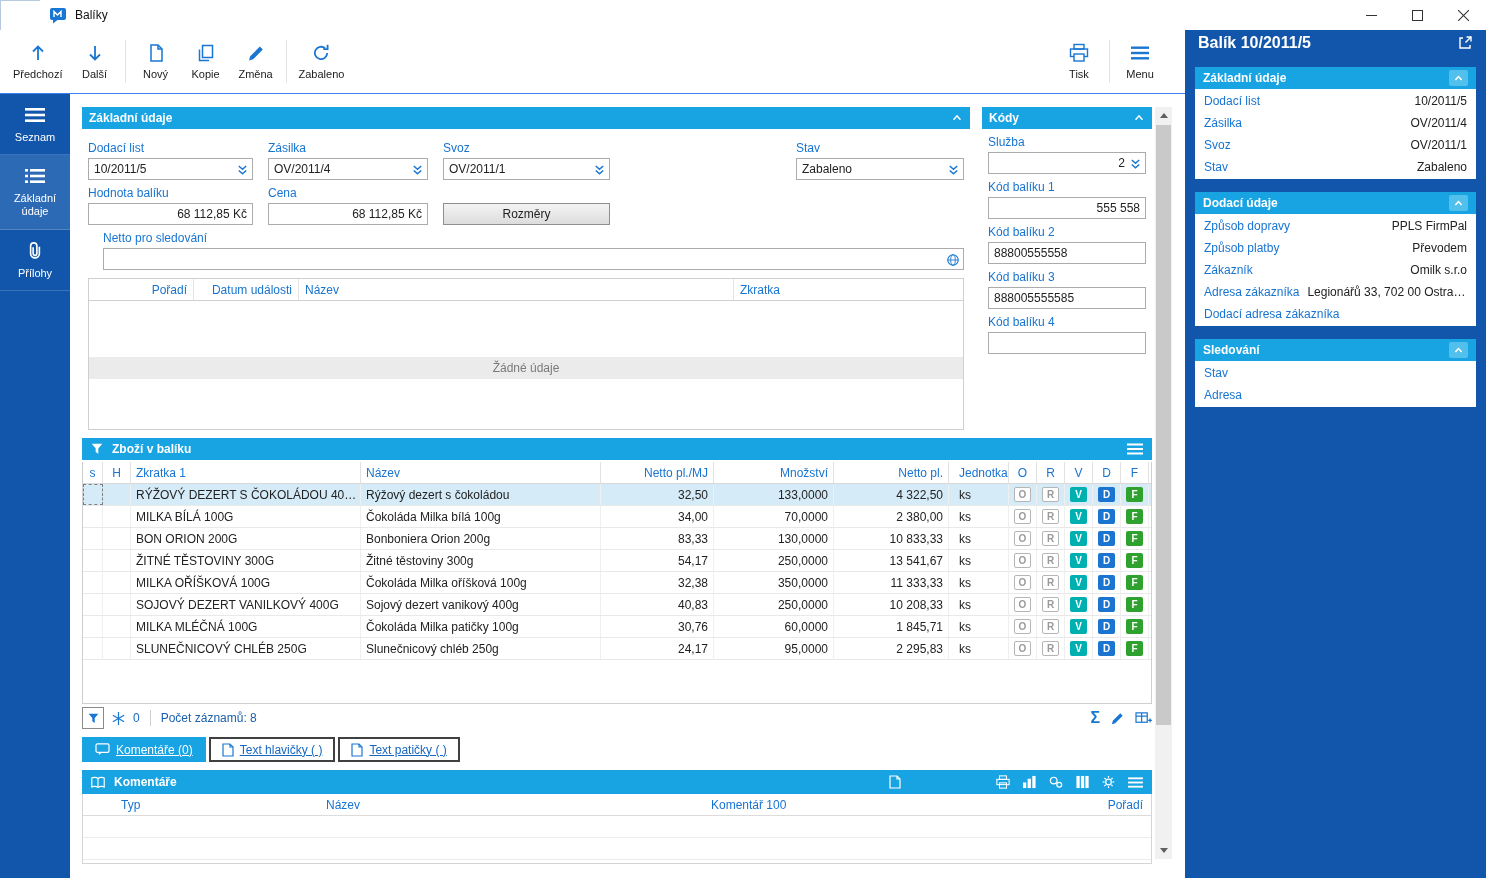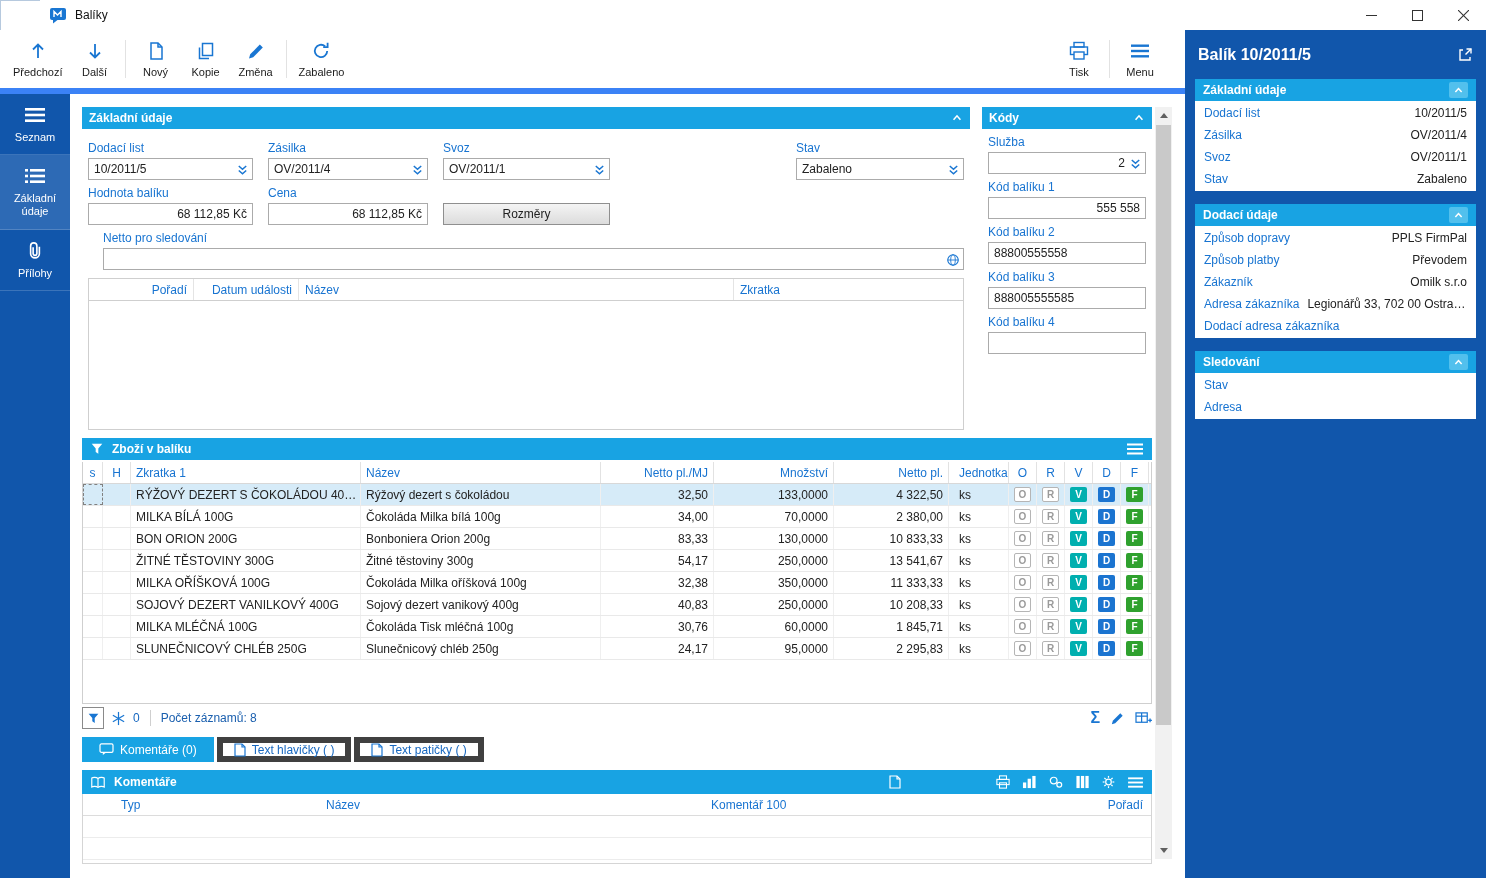--- a/index.html
+++ b/index.html
@@ -14,21 +14,21 @@
 
   
   .titlebar { position:absolute; top:0; left:0; right:0; height:30px; background:#fff;
               display:flex; align-items:center; padding-left:9px;margin-left:40px; }
   .titlebar .app-title { margin-left:8px; font-size:12px; color:#111; }
   .win-controls { margin-left:auto; display:flex; height:30px; }
   .win-btn { width:46px; height:30px; display:flex; align-items:center; justify-content:center; }
 
   
   .toolbar { position:absolute; top:30px; left:0; width:1185px; height:64px; background:#fff;
-             border-bottom:6px solid #3b82f6; display:flex; align-items:stretch; padding:0 6px; }
+             border-bottom:1px solid #3b82f6; display:flex; align-items:stretch; padding:0 6px; }
   .tbtn { display:flex; flex-direction:column; align-items:center; justify-content:center; gap:5px;
           min-width:50px; padding:0 7px; color:#1b1b1b; font-size:11px; cursor:default; }
   .tsep { width:1px; background:#e2e2e2; margin:10px 5px; }
   .tspacer { flex:1; }
 
   
   .sidebar { position:absolute; top:94px; left:0; width:70px; bottom:0; background:#1156AB; }
   .side-item { display:flex; flex-direction:column; align-items:center; gap:6px;
                padding:11px 2px 10px; color:#fff; font-size:11px; text-align:center;
                border-bottom:1px solid rgba(255,255,255,.18); line-height:1.2; }
@@ -105,22 +105,22 @@
   .ffbox { width:22px; height:22px; border:1px solid #8a8a8a; display:flex;
            align-items:center; justify-content:center; background:#fff; }
   .fcount { color:#1667c0; }
   .fsep { width:1px; height:16px; background:#cfcfcf; margin:0 3px; }
   .frecords { color:#1a5fae; }
   .ficons { margin-left:auto; display:flex; align-items:center; gap:10px; }
   .sigma { color:#1976D2; font-size:16px; font-weight:bold; line-height:1; }
 
   
   .tabs { position:absolute; left:12px; top:643px; height:25px; display:flex; gap:3px; }
-  .tab { display:flex; align-items:center; gap:6px; padding:0 11px; border:6px solid #404040;
-         color:#1667c0; background:#fff; font-size:12px; }
+  .tab { display:flex; align-items:center; gap:6px; padding:0 11px; border:2px solid #404040;
+         color:#1667c0; background:#fff; font-size:12px;text-decoration:underline; }
   .tab.active { background:#18A3E3; color:#fff; border-color:#18A3E3; }
 
   
   .comments-panel { position:absolute; left:12px; top:676px; width:1070px; height:94px; }
   .cm-head { height:24px; background:#18A3E3; color:#fff; font-weight:bold;
              display:flex; align-items:center; gap:8px; padding:0 8px; }
   .cm-icons { display:flex; align-items:center; gap:11px; }
   .cm-doc-gap { width:78px; }
   .cm-body { border:1px solid #d5d5d5; border-top:none; background:#fff; height:70px; }
   .cm-colrow { display:flex; height:22px; border-bottom:1px solid #dcdcdc; color:#1874D1; }
@@ -133,21 +133,21 @@
   .vscroll { position:absolute; right:13px; top:13px; width:17px; height:752px; background:#F1F1F1; }
   .vs-arrow { height:17px; display:flex; align-items:center; justify-content:center; }
   .tri-up { width:0; height:0; border-left:4px solid transparent; border-right:4px solid transparent; border-bottom:5px solid #606060; }
   .tri-dn { width:0; height:0; border-left:4px solid transparent; border-right:4px solid transparent; border-top:5px solid #606060; }
   .vs-thumb { position:absolute; left:1px; right:1px; top:18px; height:600px; background:#C9C9C9; }
   .vs-bottom { position:absolute; bottom:0; left:0; right:0; }
 
   
   .rpanel { position:absolute; left:1185px; top:30px; width:301px; bottom:0;
             background:#1156AB; color:#fff; padding:0 10px; }
-  .rtitle-row { display:flex; align-items:center; margin:16px 3px 15px; }
+  .rtitle-row { display:flex; align-items:center; margin:4px 3px 15px; }
   .rtitle { font-size:16px; font-weight:bold; }
   .rexpand { margin-left:auto; }
   .rsection { margin-bottom:13px; }
   .rshead { height:22px; background:#18A3E3; display:flex; align-items:center;
             padding:0 8px; font-weight:bold; font-size:12px; }
   .rshead .chev-box { margin-left:auto; width:19px; height:16px; background:#52C0ED;
                       border-radius:2px; display:flex; align-items:center; justify-content:center; }
   .rsbody { background:#fff; color:#222; padding:1px 0; }
   .rrow { height:22px; display:flex; align-items:center; padding:0 9px; gap:8px; }
   .rlabel { color:#1874D1; white-space:nowrap; }
@@ -406,20 +406,21 @@
           </div>
         </div>
       </div>
       <div class="etable">
         <div class="ehead">
           <div class="ec1">Pořadí</div>
           <div class="ec2">Datum události</div>
           <div class="ec3">Název</div>
           <div class="ec4">Zkratka</div>
         </div>
+        <div class="empty-band">Žádné údaje</div>
       </div>
     </div>
   </div>
 
   <div class="codes-panel">
     <div class="phead">
       <span>Kódy</span>
       <span class="spacer"></span>
       <span>
           <svg width="12" height="12" viewBox="0 0 14 14">
@@ -650,21 +651,21 @@
               <span class="flag blue">D</span>
             </div>
             <div class="gc gc-f">
               <span class="flag green">F</span>
             </div>
           </div>
           <div class="grow">
     <div class="gc gc-s"></div>
     <div class="gc gc-h"></div>
     <div class="gc gc-zk">MILKA MLÉČNÁ 100G</div>
-    <div class="gc gc-nz">Čokoláda Tisk mléčná 100g</div>
+    <div class="gc gc-nz">Čokoláda Milka patičky 100g</div>
     <div class="gc gc-n1">30,76</div>
     <div class="gc gc-mn">60,0000</div>
     <div class="gc gc-n2">1 845,71</div>
     <div class="gc gc-j">ks</div>
   <div class="gc gc-f">
               <span class="flag outline">O</span>
             </div>
             <div class="gc gc-f">
               <span class="flag outline">R</span>
             </div>

